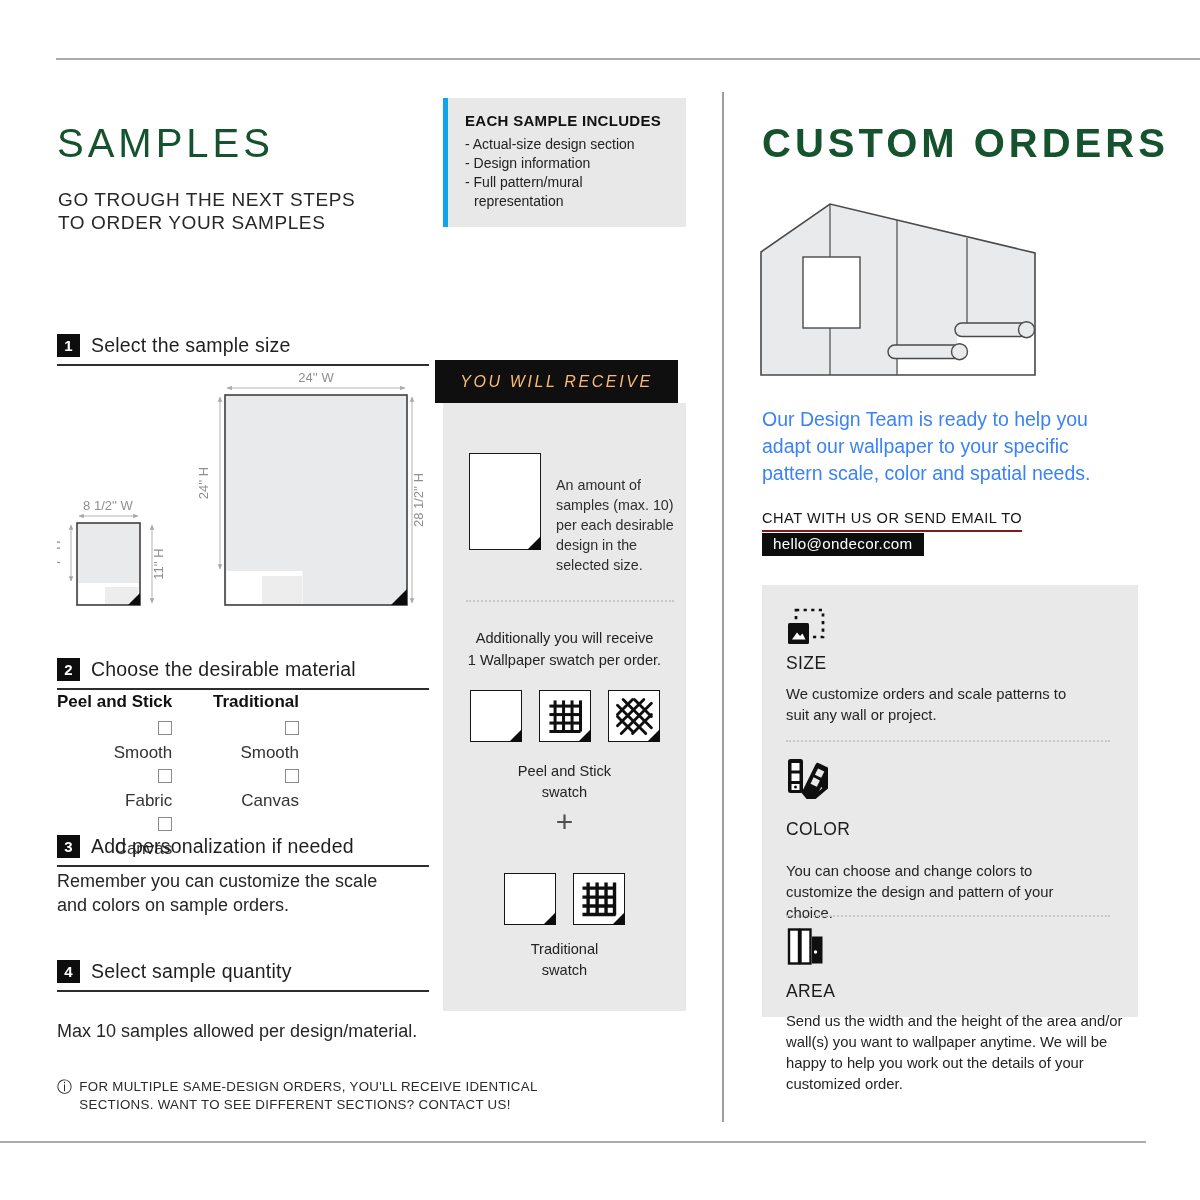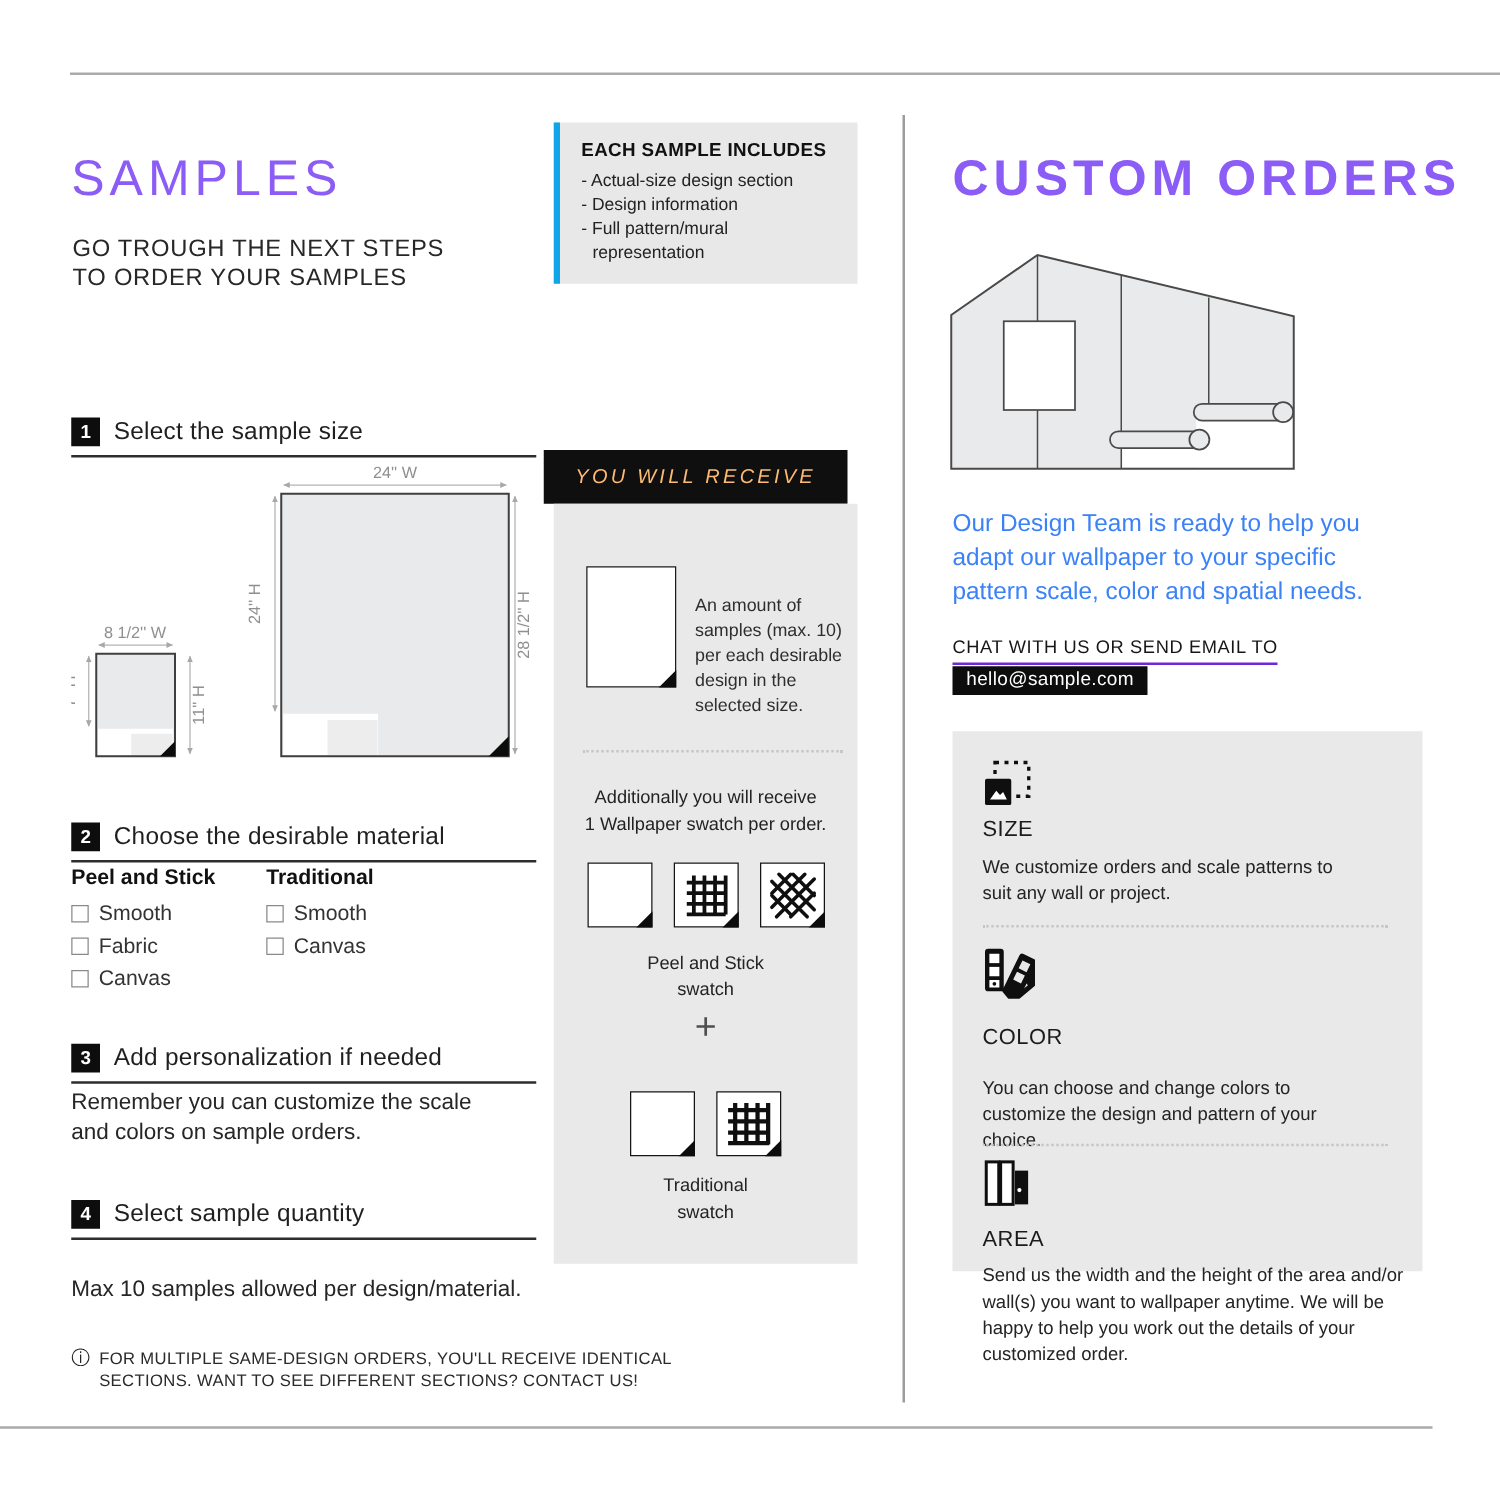--- a/index.html
+++ b/index.html
@@ -4,40 +4,40 @@
 <style>
   html,body{margin:0;padding:0;background:#fff;}
   .page{position:relative;width:1200px;height:1200px;background:#ffffff;
         font-family:"Liberation Sans",sans-serif;color:#1c1c1c;overflow:hidden;}
   .abs{position:absolute;}
   .rule{position:absolute;background:#ababab;height:2px;}
   .rule-top{left:56px;top:58px;right:0;}
   .rule-bottom{left:0;top:1141px;width:1146px;}
   .vdivider{position:absolute;left:722px;top:92px;width:2px;height:1030px;background:#9c9c9c;}
 
-  .title{position:absolute;font-size:40px;letter-spacing:4px;color:#8b5cf6;font-weight:400;white-space:nowrap;}
+  .title{position:absolute;font-size:40px;letter-spacing:4px;color:#14532d;font-weight:400;white-space:nowrap;}
   .title-left{left:57px;top:94px;}
   .title-right{left:762px;top:94px;font-weight:bold;}
 
   .subtitle{position:absolute;left:58px;top:188px;font-size:19px;line-height:1.22;letter-spacing:.6px;color:#272727;}
 
   .step-row{position:absolute;left:57px;width:372px;display:flex;align-items:center;gap:11px;
             border-bottom:2px solid #2d2d2d;padding-bottom:7px;}
   .step-1{top:334px;} .step-2{top:658px;} .step-3{top:835px;} .step-4{top:960px;}
   .step-badge{width:23px;height:23px;background:#0d0d0d;color:#fff;font-size:15px;font-weight:700;
               display:flex;align-items:center;justify-content:center;flex:0 0 auto;}
   .step-label{font-size:19.5px;color:#1f1f1f;letter-spacing:.2px;white-space:nowrap;}
 
   .diagram{position:absolute;left:57px;top:370px;}
 
   .materials{position:absolute;left:57px;top:692px;width:372px;}
   .mat-col{position:absolute;top:0;}
   .mat-col-1{left:0;} .mat-col-2{left:156px;}
   .mat-title{font-size:17px;font-weight:700;color:#111;margin-bottom:9px;white-space:nowrap;}
-  .mat-opt{display:flex;align-items:center;gap:8px;font-size:17px;color:#333;margin-bottom:6px;white-space:nowrap;}
+  .mat-opt{display:flex;align-items:flex-end;gap:8px;font-size:17px;color:#333;margin-bottom:6px;white-space:nowrap;flex-direction:column;}
   .cb{width:12px;height:12px;border:1.5px solid #8a8a8a;flex:0 0 auto;background:#fff;}
 
   .body-text{position:absolute;left:57px;font-size:18px;line-height:1.32;color:#262626;}
   .step3-text{top:870px;width:360px;}
   .step4-text{top:1020px;width:400px;white-space:nowrap;}
 
   .footer-note{position:absolute;left:57px;top:1078px;width:490px;display:flex;gap:7px;
                font-size:13.3px;letter-spacing:.3px;line-height:1.32;color:#2a2a2a;}
   .info-glyph{font-size:15px;line-height:1.2;color:#222;flex:0 0 auto;}
 
@@ -66,21 +66,21 @@
   .swatch-label{font-size:14.6px;line-height:1.45;color:#232323;}
   .peel-label{top:358px;} .trad-label{top:536px;}
   .plus-sign{top:402px;font-size:30px;font-weight:400;color:#4f4f4f;}
 
   .swatch-row{position:absolute;left:0;width:100%;display:flex;justify-content:center;gap:17px;}
   .swatch-row-1{top:287px;} .swatch-row-2{top:470px;}
   .swatch{position:relative;width:52px;height:52px;background:#fff;border:1.5px solid #141414;box-sizing:border-box;}
 
   .paragraph{position:absolute;left:762px;top:406px;width:372px;font-size:19.5px;line-height:1.38;color:#3b82f6;}
   .chat-label{position:absolute;left:762px;top:510px;font-size:14.6px;letter-spacing:.5px;color:#161616;
-              border-bottom:2px solid #6d28d9;padding-bottom:4px;white-space:nowrap;}
+              border-bottom:2px solid #7f1d1d;padding-bottom:4px;white-space:nowrap;}
   .email-badge{position:absolute;left:762px;top:533px;background:#0d0d0d;color:#fff;font-size:15.2px;
                letter-spacing:.3px;padding:2px 11px 4px;white-space:nowrap;}
 
   .info-panel{position:absolute;left:762px;top:585px;width:376px;height:432px;background:#e9e9e9;}
   .sec-icon{position:absolute;left:24px;}
   .icon-size{top:22px;} .icon-color{top:172px;} .icon-area{top:342px;}
   .sec-title{position:absolute;left:24px;font-size:17.5px;letter-spacing:.4px;color:#1b1b1b;}
   .t-size{top:68px;} .t-color{top:234px;} .t-area{top:396px;}
   .sec-text{position:absolute;left:24px;font-size:14.8px;line-height:1.43;color:#242424;}
   .x-size{top:99px;width:300px;} .x-color{top:276px;width:310px;} .x-area{top:426px;width:342px;}
@@ -312,21 +312,21 @@
     </g>
     <g>
       <rect x="195" y="128" width="73" height="13.5" rx="6.7" fill="#e9eaeb" stroke="#4a4a4a" stroke-width="1.4"></rect>
       <circle cx="266.5" cy="134.7" r="8" fill="#e9eaeb" stroke="#4a4a4a" stroke-width="1.4"></circle>
     </g>
   </svg>
 
   <div class="paragraph">Our Design Team is ready to help you adapt our wallpaper to your specific pattern scale, color and spatial needs.</div>
 
   <div class="chat-label">CHAT WITH US OR SEND EMAIL TO</div>
-  <div class="email-badge">hello@sample.com</div>
+  <div class="email-badge">hello@ondecor.com</div>
 
   <div class="info-panel">
 
     <svg class="sec-icon icon-size" width="40" height="40" viewBox="0 0 40 40">
       <rect x="10" y="3" width="27" height="27" fill="none" stroke="#0f0f0f" stroke-width="2.7" stroke-dasharray="3.2 4.4"></rect>
       <rect x="2" y="16" width="21" height="21" rx="1.5" fill="#0f0f0f"></rect>
       <polygon points="6,32.5 11,25.5 14,29 16.5,26.5 19.5,32.5" fill="#ffffff"></polygon>
     </svg>
     <div class="sec-title t-size">SIZE</div>
     <div class="sec-text x-size">We customize orders and scale patterns to suit any wall or project.</div>

